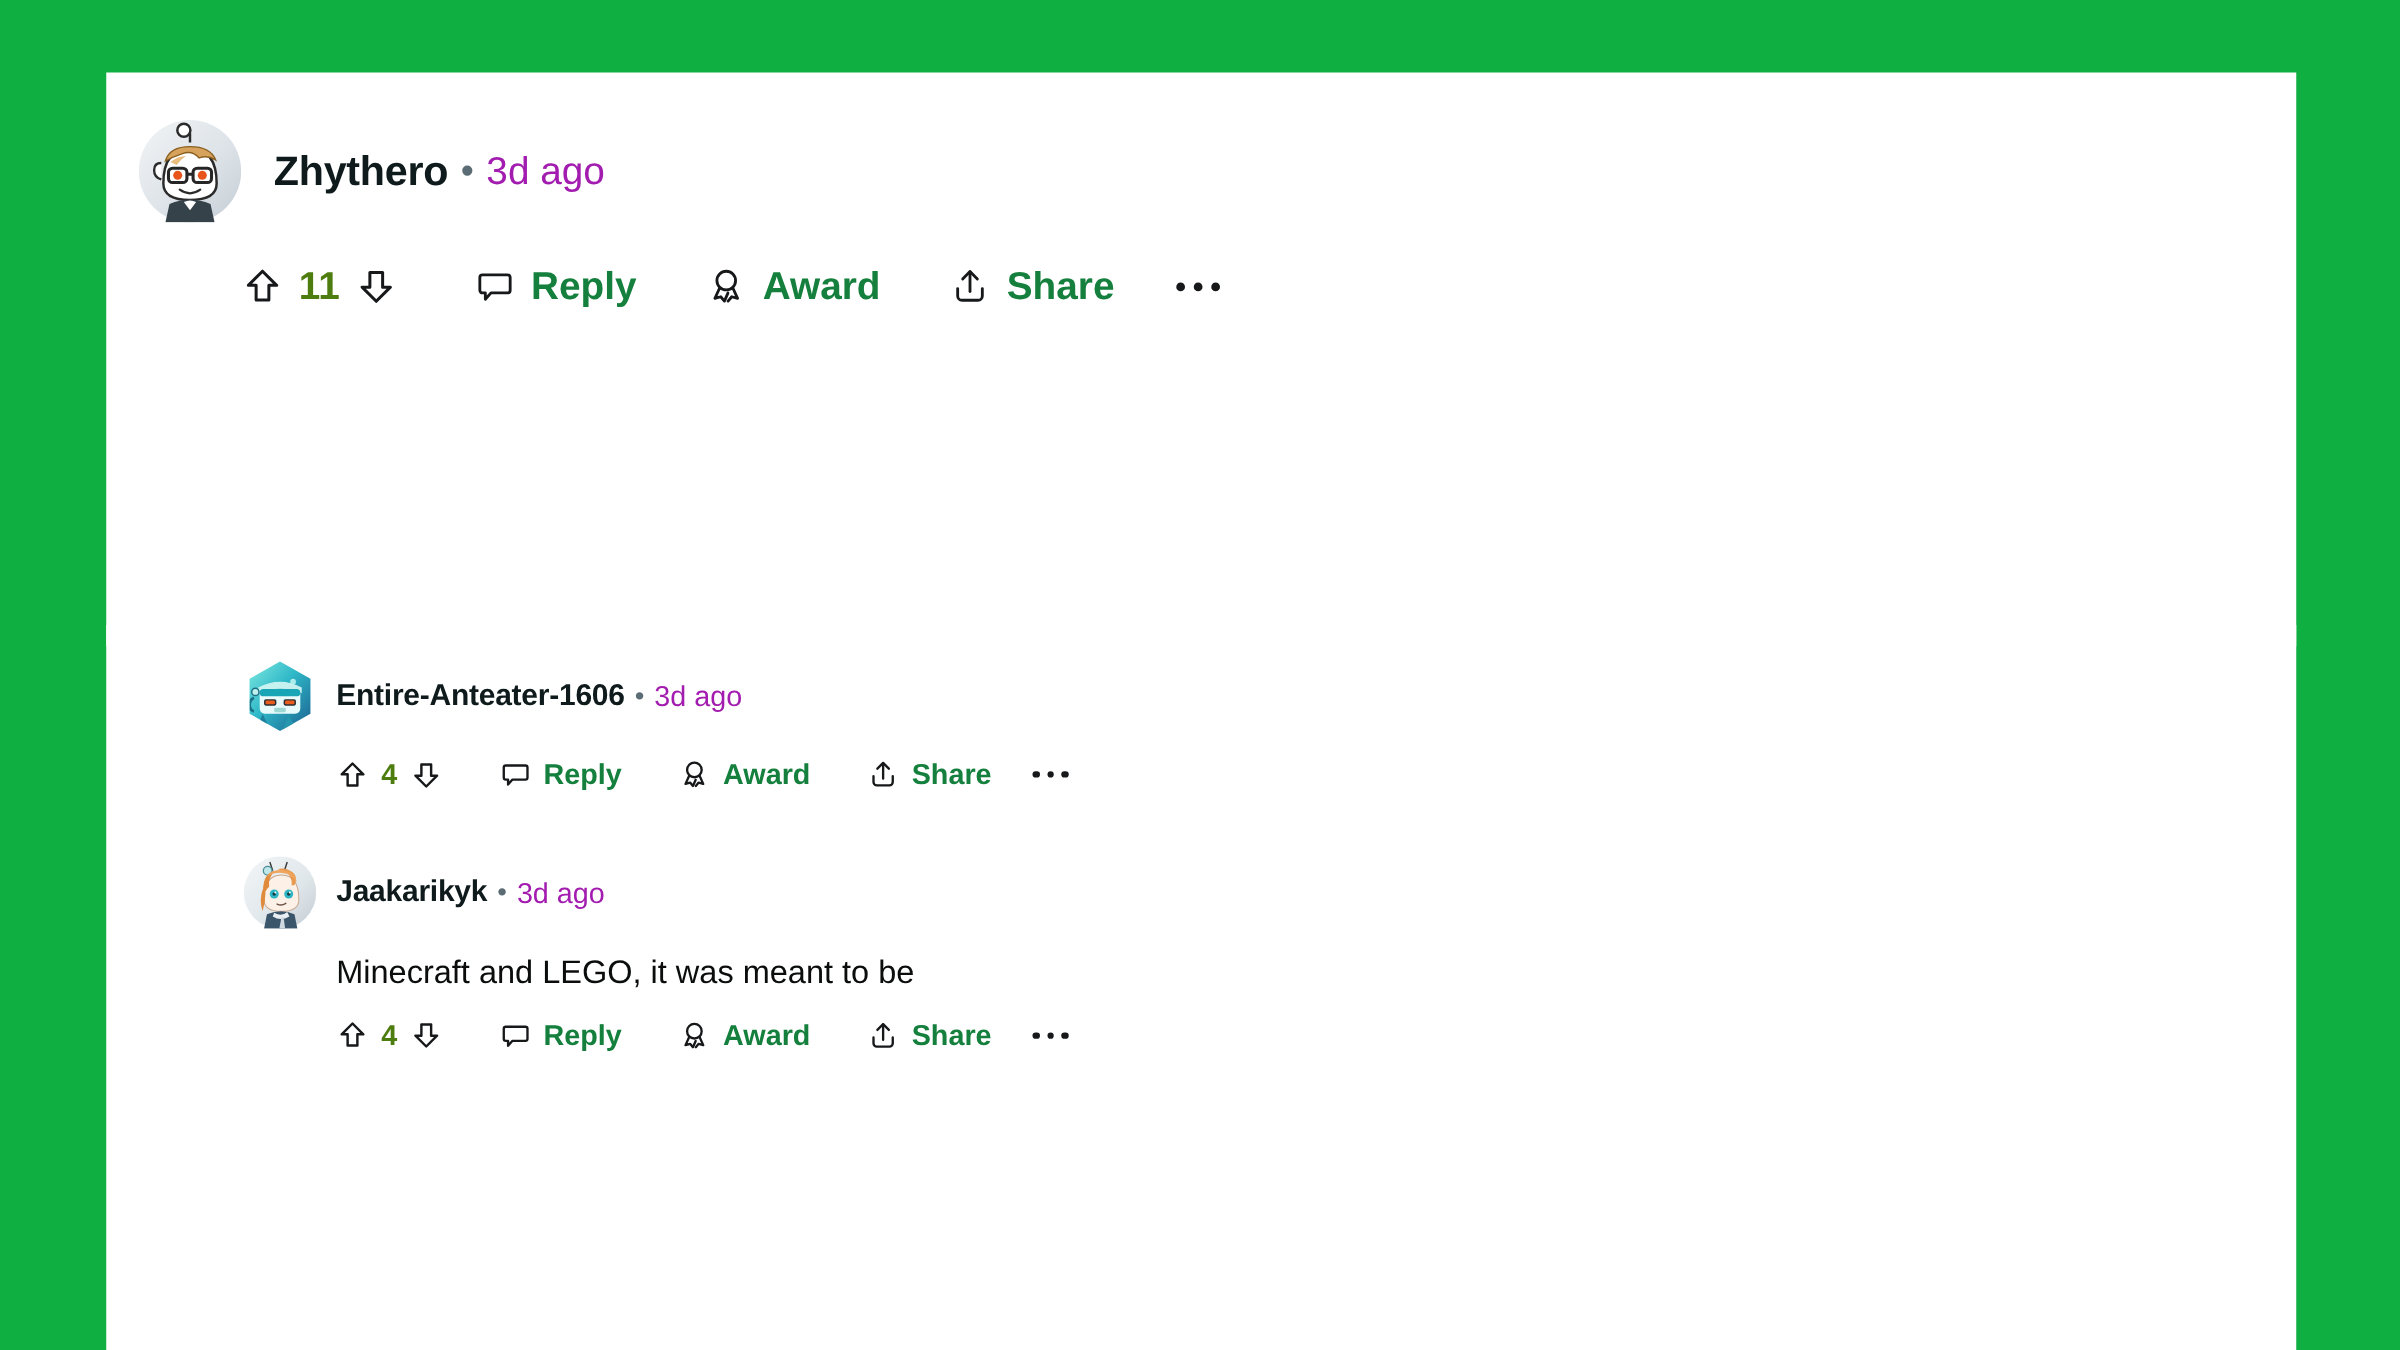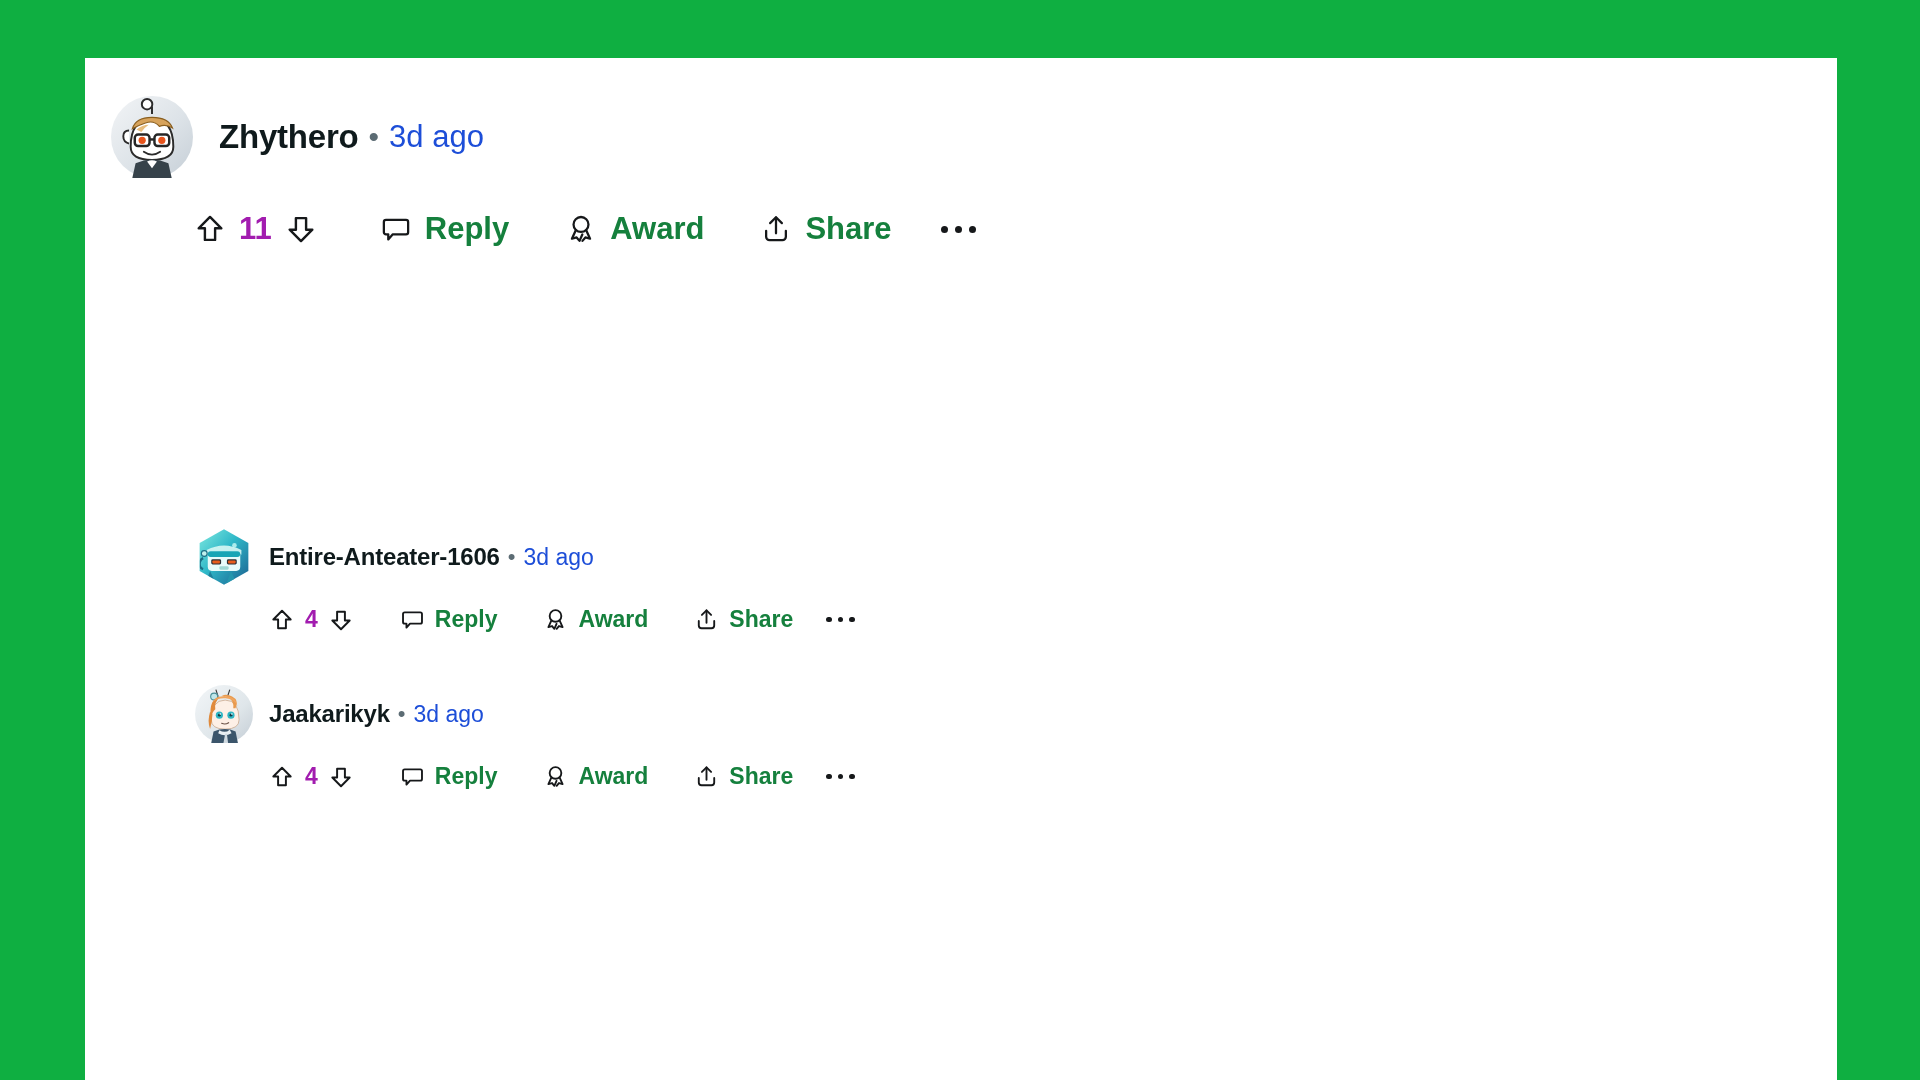--- a/index.html
+++ b/index.html
@@ -30,35 +30,35 @@
     overflow: hidden;
   }
   .avatar svg { display: block; width: 100%; height: 100%; }
 
   .uname {
     font-weight: bold;
     color: #0f1a1c;
     letter-spacing: -0.2px;
   }
   .dot { color: #5c6c74; margin: 0 9px; }
-  .tstamp { color: #1d4ed8; font-weight: 400; }
+  .tstamp { color: #a21caf; font-weight: 400; }
 
   .cbody { color: #0b0c0c; }
   .cbody p { margin: 0; }
 
   .actions { display: flex; align-items: center; }
   .act {
     display: flex; align-items: center;
     color: #15803d;
     font-weight: bold;
     cursor: pointer;
   }
   .act svg { display: block; }
   .votes { display: flex; align-items: center; }
-  .vcount { font-weight: bold; color: #a21caf; }
+  .vcount { font-weight: bold; color: #4d7c0f; }
   .ellipsis { display: flex; align-items: center; justify-content: center; color: #16181a; }
   .ellipsis span {
     display:block; border-radius: 50%; background: #16181a;
   }
 
   
   #comment-root { padding: 38px 0 0 0; }
   #comment-root .chead { padding-left: 26px; }
   #comment-root .avatar { width: 82px; height: 82px; margin-right: 26px; }
   #comment-root .uname { font-size: 33px; }
@@ -319,20 +319,23 @@
               <path d="M42 78 q10 6 18 -1 l3 6 q-12 7 -23 0 z" fill="#e8eef2"></path>
               <path d="M52 84 l-3 16 h8 l-2 -16 z" fill="#cfd9e0"></path>
             </g>
           </svg>
         </div>
         <div class="uname">Jaakarikyk</div>
         <div class="dot">•</div>
         <div class="tstamp">3d ago</div>
       </div>
 
+      <div class="cbody">
+        <p>Minecraft and LEGO, it was meant to be</p>
+      </div>
 
       <div class="actions">
         <div class="votes">
           <div class="act">
             <svg width="26" height="26" viewBox="0 0 24 24" fill="none" stroke="#16181a" stroke-width="1.8" stroke-linejoin="round" stroke-linecap="round">
               <path d="M12 3.5 L20 11.5 h-4.4 v8.2 h-7.2 v-8.2 H4 Z"></path>
             </svg>
           </div>
           <div class="vcount" style="margin:0 10px">4</div>
           <div class="act">

